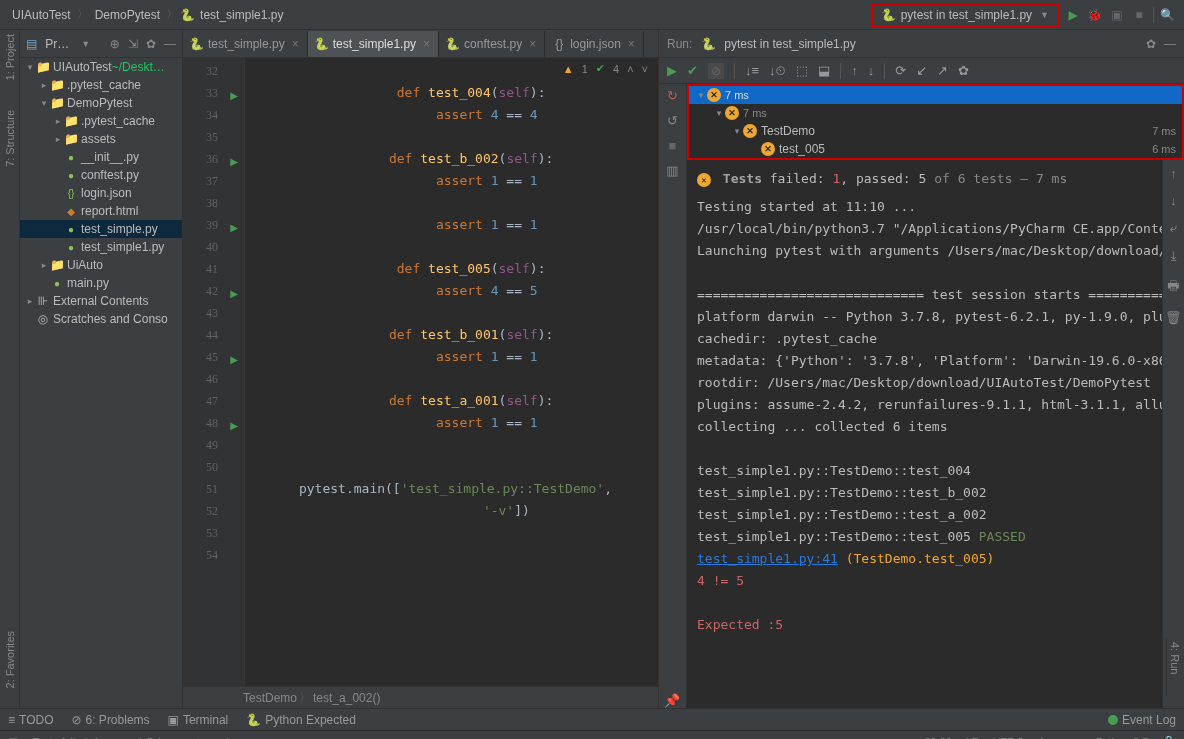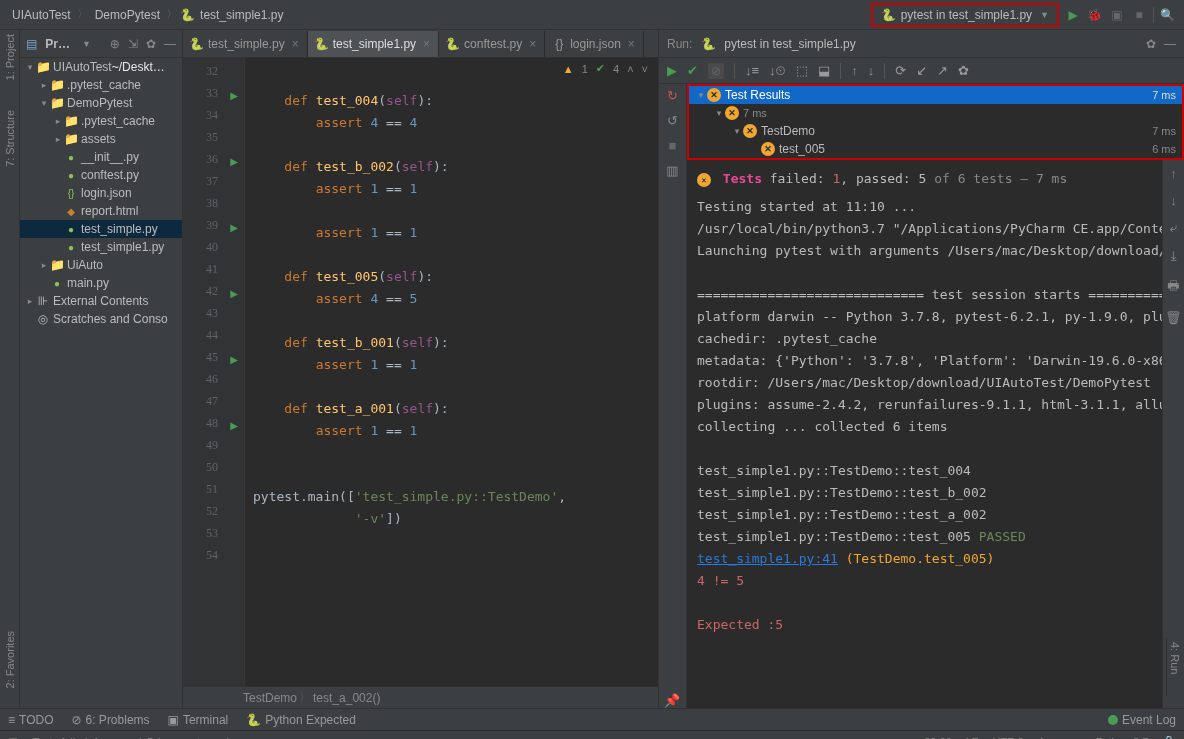--- a/index.html
+++ b/index.html
@@ -13,49 +13,49 @@
   .toolbar-icon { width:16px; height:16px; display:inline-flex; align-items:center; justify-content:center; color:#888; }
   .icon-green { color:#499c54; }
   .icon-bug { color:#499c54; }
 
   .main-layout { display:flex; height:678px; }
   .left-sidebar { width:20px; background:#3c3f41; border-right:1px solid #323232; display:flex; flex-direction:column; align-items:center; padding-top:4px; gap:30px; }
   .sidebar-tab-text { writing-mode:vertical-rl; transform:rotate(180deg); font-size:11px; color:#888; cursor:pointer; }
 
   .project-panel { width:163px; background:#3c3f41; border-right:1px solid #323232; display:flex; flex-direction:column; }
   .project-header { height:28px; display:flex; align-items:center; padding:0 6px; gap:8px; border-bottom:1px solid #323232; }
-  .project-title { color:#bbb; font-weight:700; }
+  .project-title { color:#bbb; font-weight:400; }
   .project-header .spacer { flex:1; }
   .hdr-icon { color:#888; font-size:12px; cursor:pointer; }
   .tree { flex:1; overflow:hidden; font-size:12px; }
   .tree-row { display:flex; align-items:center; height:18px; padding-left:4px; white-space:nowrap; }
   .tree-row.selected { background:#0d293e; }
   .tree-indent { display:inline-block; }
   .tree-arrow { width:12px; color:#888; font-size:9px; text-align:center; display:inline-block; }
   .tree-icon { width:14px; display:inline-block; text-align:center; margin-right:3px; }
   .dir-icon { color:#7aa3c4; }
   .py-icon { color:#8ec159; font-size:10px; }
   .html-icon { color:#c77e35; font-size:10px; }
   .json-icon { color:#8ec159; font-size:10px; }
   .tree-label { color:#bbb; }
-  .tree-dim { color:#e5e5e5; }
+  .tree-dim { color:#22c55e; }
 
   .editor-area { flex:1; display:flex; flex-direction:column; min-width:0; }
   .editor-tabs { height:28px; background:#3c3f41; display:flex; align-items:flex-end; border-bottom:1px solid #323232; }
   .editor-tab { height:26px; padding:0 8px; display:flex; align-items:center; gap:5px; background:#3c3f41; color:#999; border-right:1px solid #2b2b2b; font-size:12px; cursor:pointer; }
   .editor-tab.active { background:#4e5254; color:#ddd; }
   .tab-close { color:#777; font-size:12px; margin-left:2px; }
   .tab-icon { width:12px; height:12px; display:inline-flex; align-items:center; justify-content:center; }
 
   .editor-body { flex:1; display:flex; background:#2b2b2b; position:relative; overflow:hidden; }
   .gutter { width:62px; background:#313335; color:#606366; text-align:right; padding-top:2px; font-family:Menlo,Consolas,monospace; font-size:12px; line-height:22px; border-right:1px solid #383838; }
   .gutter-row { padding-right:26px; position:relative;font-family:Liberation Serif, serif; }
   .gutter-row .run-mark { position:absolute; right:6px; top:3px; color:#499c54; font-size:10px; }
   .insp { position:absolute; top:4px; right:10px; display:flex; gap:8px; color:#888; font-size:11px; align-items:center; }
-  .code { flex:1; padding:10px 0 0 8px; font-family:Menlo,Consolas,monospace; font-size:13px; line-height:22px; color:#a9b7c6; white-space:pre; }
+  .code { flex:1; padding:2px 0 0 8px; font-family:Menlo,Consolas,monospace; font-size:13px; line-height:22px; color:#a9b7c6; white-space:pre;text-align:center; }
   .kw { color:#cc7832; }
   .fn { color:#ffc66d; }
   .self { color:#94558d; }
   .num { color:#6897bb; }
   .str { color:#6a8759; }
   .hl-line { background:#323232; display:block; margin-left:-8px; padding-left:8px; }
 
   .editor-breadcrumb { height:22px; background:#3c3f41; border-top:1px solid #323232; display:flex; align-items:center; padding-left:60px; color:#888; font-size:12px; }
 
   .run-panel { width:526px; background:#2b2b2b; display:flex; flex-direction:column; border-left:1px solid #323232; }
@@ -78,21 +78,21 @@
   .tt-row.sel { background:#1168c7; color:#fff; }
   .tt-label { flex:1; }
   .tt-time { color:#888; font-size:11px; }
   .tt-row.sel .tt-time { color:#ddd; }
   .status-ico { width:14px; height:14px; border-radius:7px; display:inline-flex; align-items:center; justify-content:center; font-size:9px; font-weight:bold; margin-right:4px; }
   .warn-ico { background:#f0a732; color:#2b2b2b; }
 
   .run-output { flex:1; display:flex; min-height:0; }
   .run-console { flex:1; padding:8px 10px; font-family:Menlo,Consolas,monospace; font-size:13px; line-height:22px; overflow:hidden; color:#bbb; white-space:pre; }
   .summary-line { margin-bottom:6px; }
-  .st-fail { color:#ec4899; font-weight:bold; }
+  .st-fail { color:#a3a3a3; font-weight:bold; }
   .red { color:#cc6666; }
   .yel { color:#f0a732; }
   .lnk { color:#287bde; text-decoration:underline; }
   .run-right-strip { width:22px; background:#3c3f41; border-left:1px solid #323232; display:flex; flex-direction:column; align-items:center; padding-top:6px; gap:12px; color:#888; }
   .rvt { writing-mode:vertical-rl; font-size:11px; color:#888; padding:4px 2px; }
 
   .bottom-toolbar { height:22px; background:#3c3f41; border-top:1px solid #323232; display:flex; align-items:center; padding:0 8px; gap:18px; color:#999; font-size:12px; }
   .bt-item { display:flex; align-items:center; gap:4px; cursor:pointer; }
   .bottom-toolbar .spacer { flex:1; }
   .evt-dot { width:10px; height:10px; border-radius:5px; background:#499c54; display:inline-block; }
@@ -364,21 +364,20 @@
         <span class="rl-icon">▥</span>
         <div style="flex:1"></div>
         <span class="rl-icon">📌</span>
       </div>
       <div class="run-content">
         <div class="test-tree" id="test-tree">
             <div class="tt-row sel">
               <span style="display: inline-block; width: 0px;"></span>
               <span class="tree-arrow">▾</span>
               <span class="status-ico warn-ico">✕</span>
-              <span class="tt-label">Test Results</span>
               <span class="tt-time">7 ms</span>
             </div>
             <div class="tt-row">
               <span style="display: inline-block; width: 18px;"></span>
               <span class="tree-arrow">▾</span>
               <span class="status-ico warn-ico">✕</span>
               <span class="tt-time">7 ms</span>
             </div>
             <div class="tt-row">
               <span style="display: inline-block; width: 36px;"></span>

